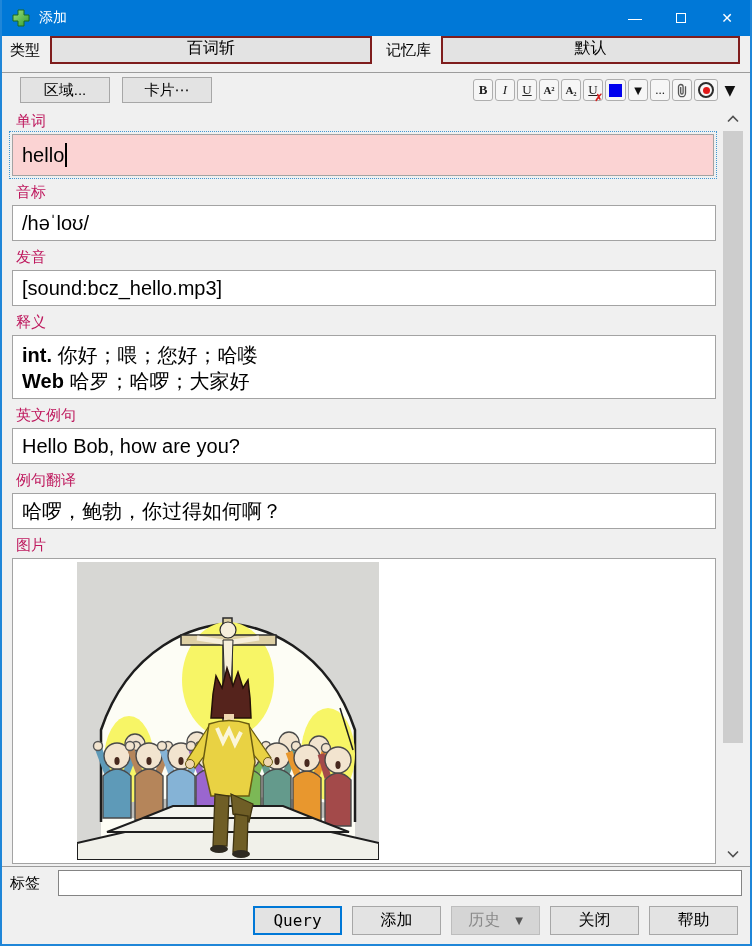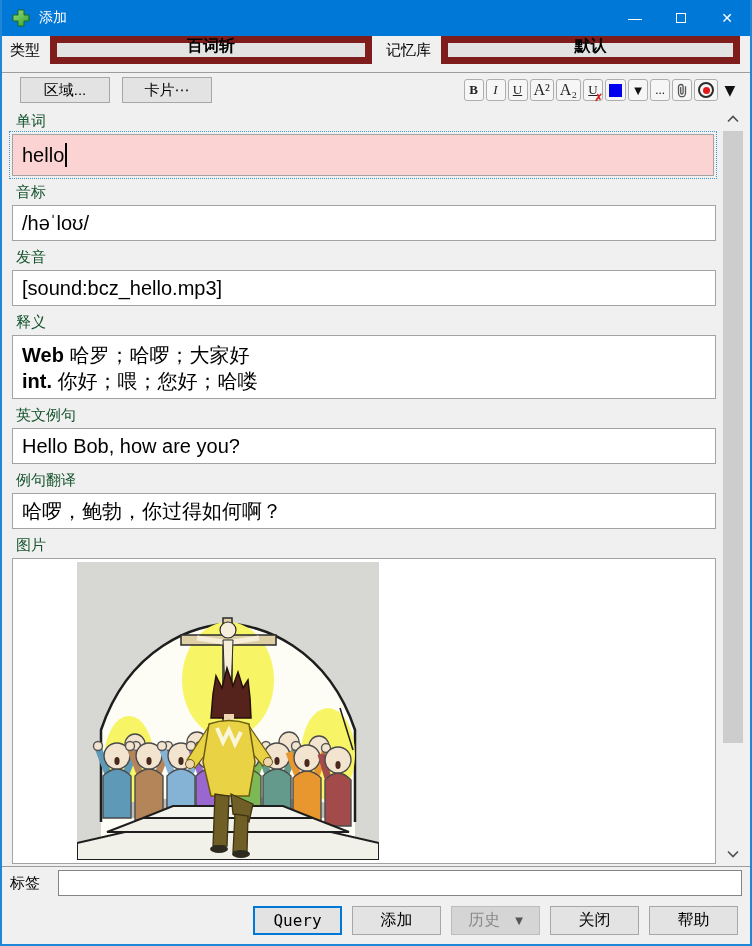--- a/index.html
+++ b/index.html
@@ -18,53 +18,53 @@
   .titlebar { height:36px; background:#0078d7; display:flex; align-items:center; flex:none; }
   .app-icon { width:20px; height:20px; margin:0 8px 0 9px; flex:none; }
   .win-title { color:#fff; font-size:14px; }
   .win-controls { margin-left:auto; display:flex; height:100%; }
   .win-btn { width:46px; height:100%; display:flex; align-items:center; justify-content:center; color:#fff; font-size:14px; }
   .max-glyph { width:10px; height:10px; border:1px solid #fff; display:block; }
 
   
   .header-row { display:flex; align-items:center; padding:0 10px 8px 8px; border-bottom:1px solid #9c9c9c; flex:none; }
   .hdr-label { font-size:15px; color:#000; white-space:nowrap; }
-  .combo-btn { height:28px; background:#e3e3e3; border:7px solid #7f1d1d; font-size:16px;
-               display:flex; align-items:flex-end; justify-content:center; cursor:default;font-weight:bold; }
+  .combo-btn { height:28px; background:#e3e3e3; border:2px solid #7f1d1d; font-size:16px;
+               display:flex; align-items:flex-start; justify-content:center; cursor:default; }
   .type-btn { width:322px; margin-left:10px; }
   .mem-label { margin-left:14px; }
   .mem-btn { flex:1; margin-left:10px; }
 
   
   .tools-row { display:flex; align-items:center; padding:4px 10px 4px 18px; height:34px; flex:none; }
   .tool-btn { width:90px; height:26px; background:#e3e3e3; border:1px solid #a7a7a7; font-size:15px;
               margin-right:12px; display:flex; align-items:center; justify-content:center; }
   .fmt-bar { margin-left:auto; display:flex; align-items:center; gap:2px; }
   .fmt-btn { min-width:20px; height:22px; background:#f6f6f6; border:1px solid #aeaeae; border-radius:3px;
              display:flex; align-items:center; justify-content:center;
              font-family:"Liberation Serif", serif; font-size:13px; color:#222; padding:0 3px; position:relative; }
   .fmt-b { font-weight:bold; }
   .fmt-i { font-style:italic; }
   .fmt-u { text-decoration:underline; }
-  .fmt-sup, .fmt-sub { font-size:16px; font-weight:normal; }
+  .fmt-sup, .fmt-sub { font-size:11px; font-weight:bold; }
   .fmt-unformat { text-decoration:underline; }
   .red-x { position:absolute; right:-1px; bottom:-3px; color:#d32020; font-size:10px; font-weight:bold;
            font-family:"Liberation Sans", sans-serif; }
   .swatch { width:13px; height:13px; background:#0000ee; display:block; }
   .tri { color:#111; font-size:10px; font-family:"DejaVu Sans", sans-serif; }
   .tri-big { font-size:14px; }
   .fmt-plain { border:none; background:none; }
   .record-ring { width:16px; height:16px; border:2px solid #2b2b2b; border-radius:50%;
                  display:flex; align-items:center; justify-content:center; }
   .record-dot { width:7px; height:7px; background:#e01818; border-radius:50%; }
 
   
   .scroll-region { flex:1; display:flex; border-bottom:1px solid #9c9c9c; overflow:hidden; }
   .fields-area { flex:1; padding:0 0 0 10px; overflow:hidden; }
-  .field-label { font-size:15px; color:#14532d; margin:7px 0 3px 4px; }
+  .field-label { font-size:15px; color:#be185d; margin:7px 0 3px 4px; }
   .field-label:first-child { margin-top:5px; }
   .field-box { border:1px solid #a3a3a3; background:#fff; font-size:20px; color:#000;
                padding:4px 9px; height:36px; display:flex; align-items:center; margin-right:2px; }
   .word-box { background:#fbd3d3; height:42px; outline:1px dotted #3f96d2; outline-offset:2px; margin:2px 4px 2px 0; }
   .caret { display:inline-block; width:2px; height:24px; background:#000; margin-left:1px; }
   .serif-cn { font-family:"DejaVu Serif","Liberation Serif", serif; }
   .def-box { display:block; height:64px; padding:6px 9px; line-height:26px; }
   .def-pos { font-weight:bold; font-family:"Liberation Sans", sans-serif; }
   .img-box { height:306px; display:block; position:relative; padding:0; }
   .church { position:absolute; left:64px; top:3px; }
@@ -196,26 +196,26 @@
       </div>
 
       <div class="field-label">发音</div>
       <div class="field-box">
         <span>[sound:bcz_hello.mp3]</span>
       </div>
 
       <div class="field-label">释义</div>
       <div class="field-box def-box">
         <div>
+          <span class="def-pos">int.</span>
+          <span class="serif-cn">你好；喂；您好；哈喽</span>
+        </div>
+        <div>
           <span class="def-pos">Web</span>
           <span class="serif-cn">哈罗；哈啰；大家好</span>
-        </div>
-        <div>
-          <span class="def-pos">int.</span>
-          <span class="serif-cn">你好；喂；您好；哈喽</span>
         </div>
       </div>
 
       <div class="field-label">英文例句</div>
       <div class="field-box">
         <span>Hello Bob, how are you?</span>
       </div>
 
       <div class="field-label">例句翻译</div>
       <div class="field-box serif-cn">

